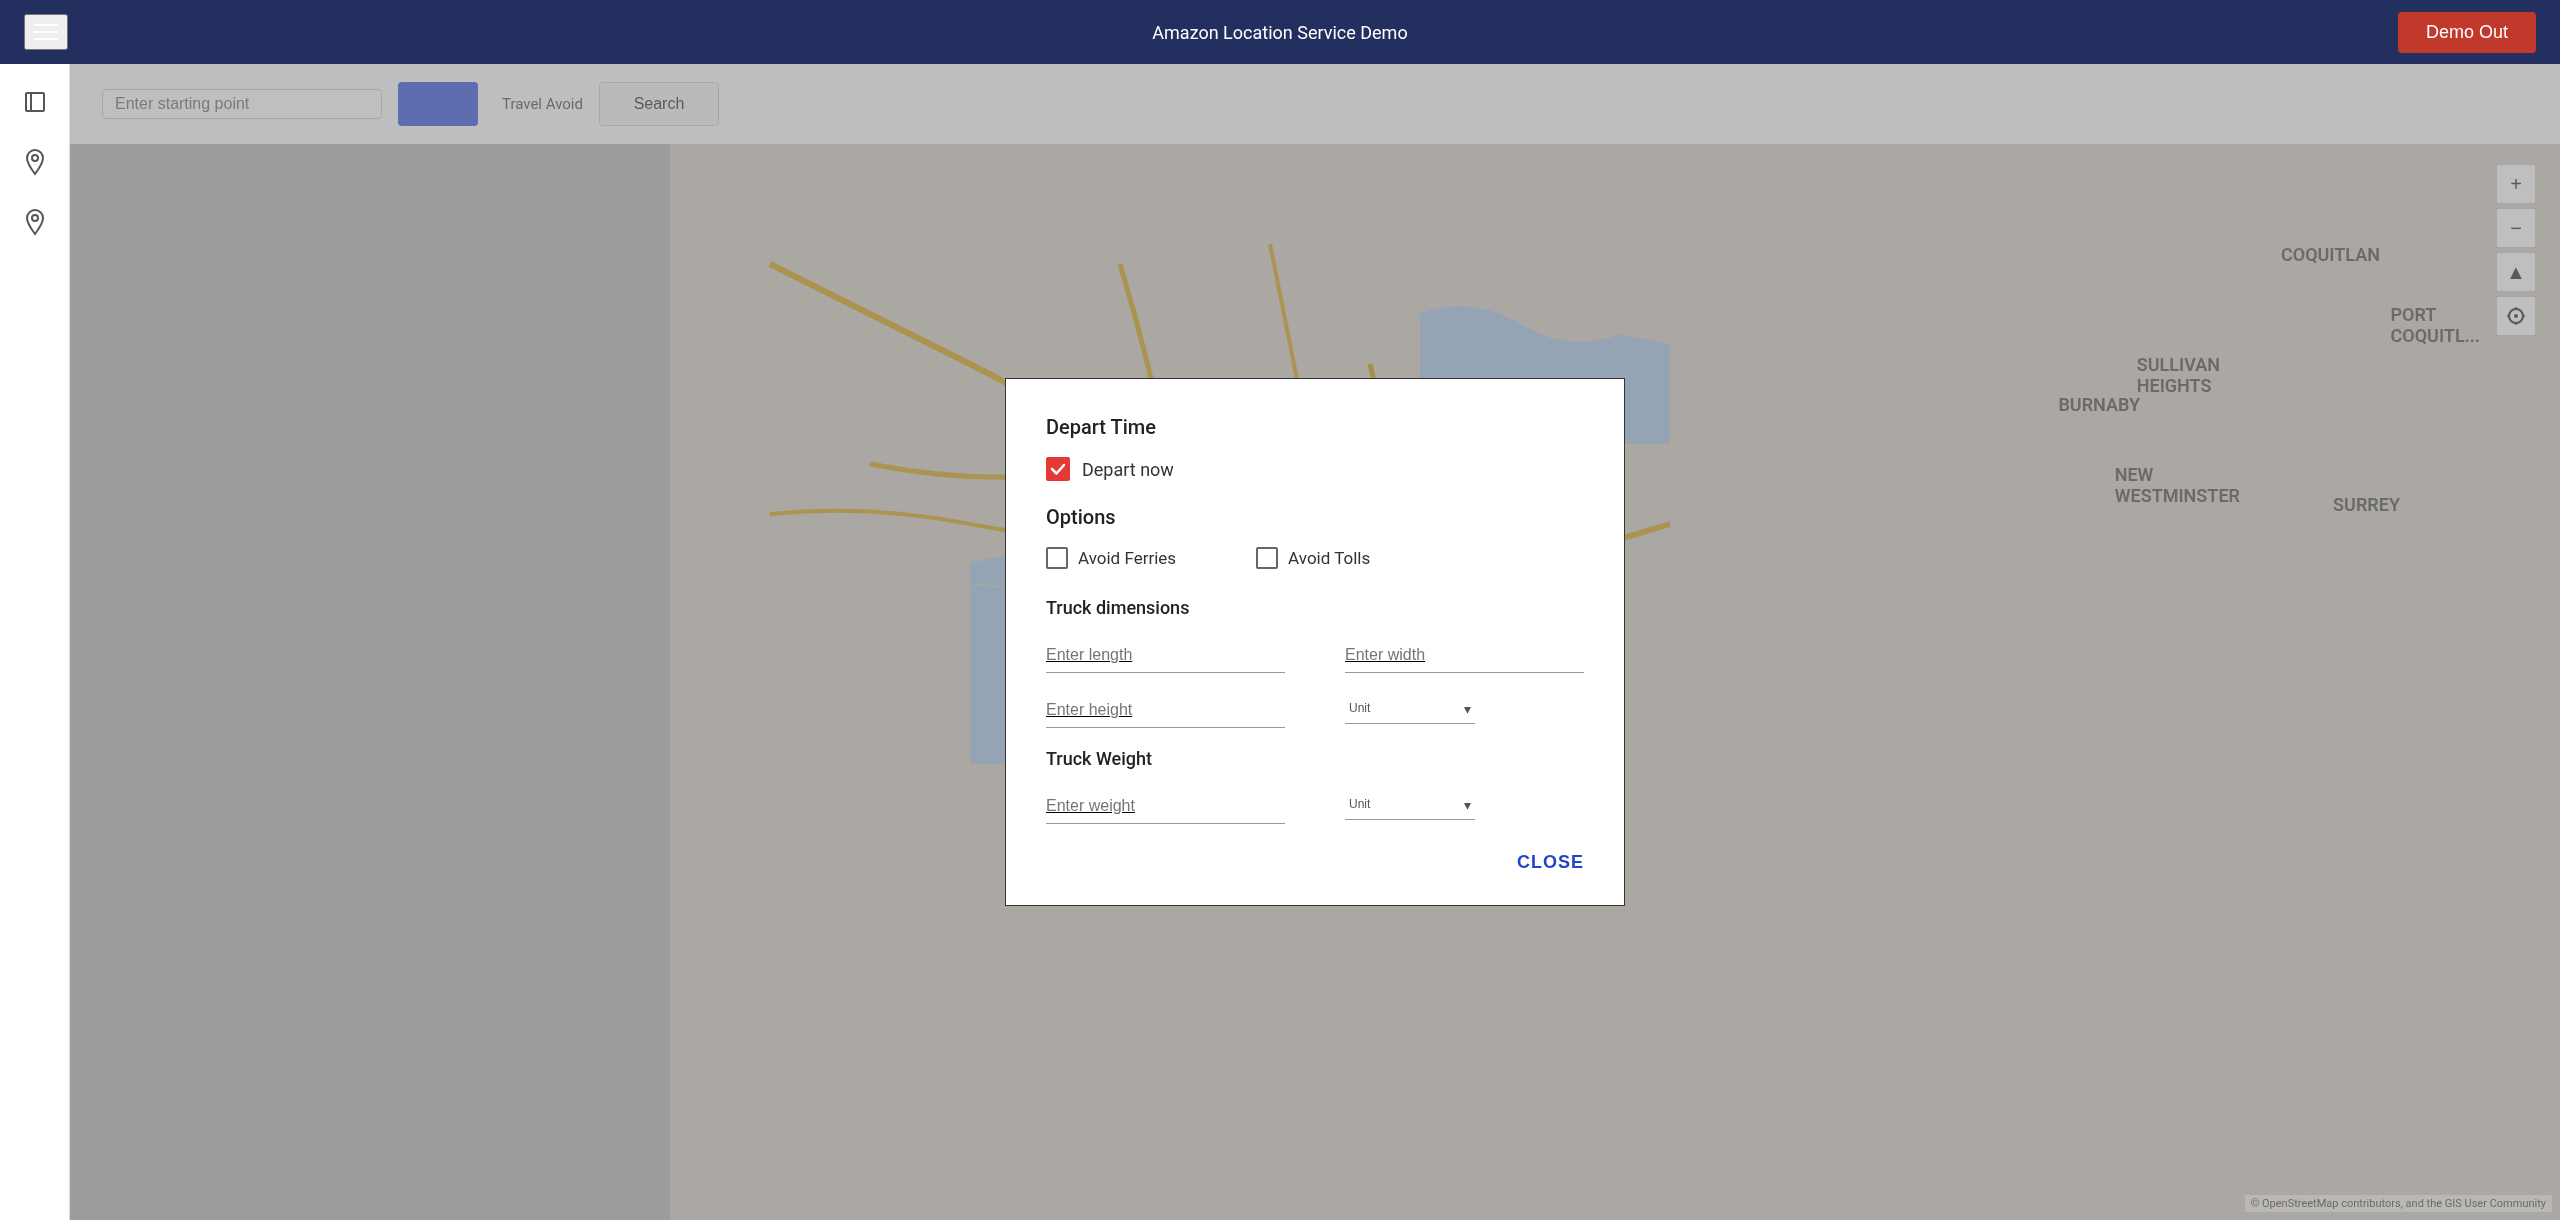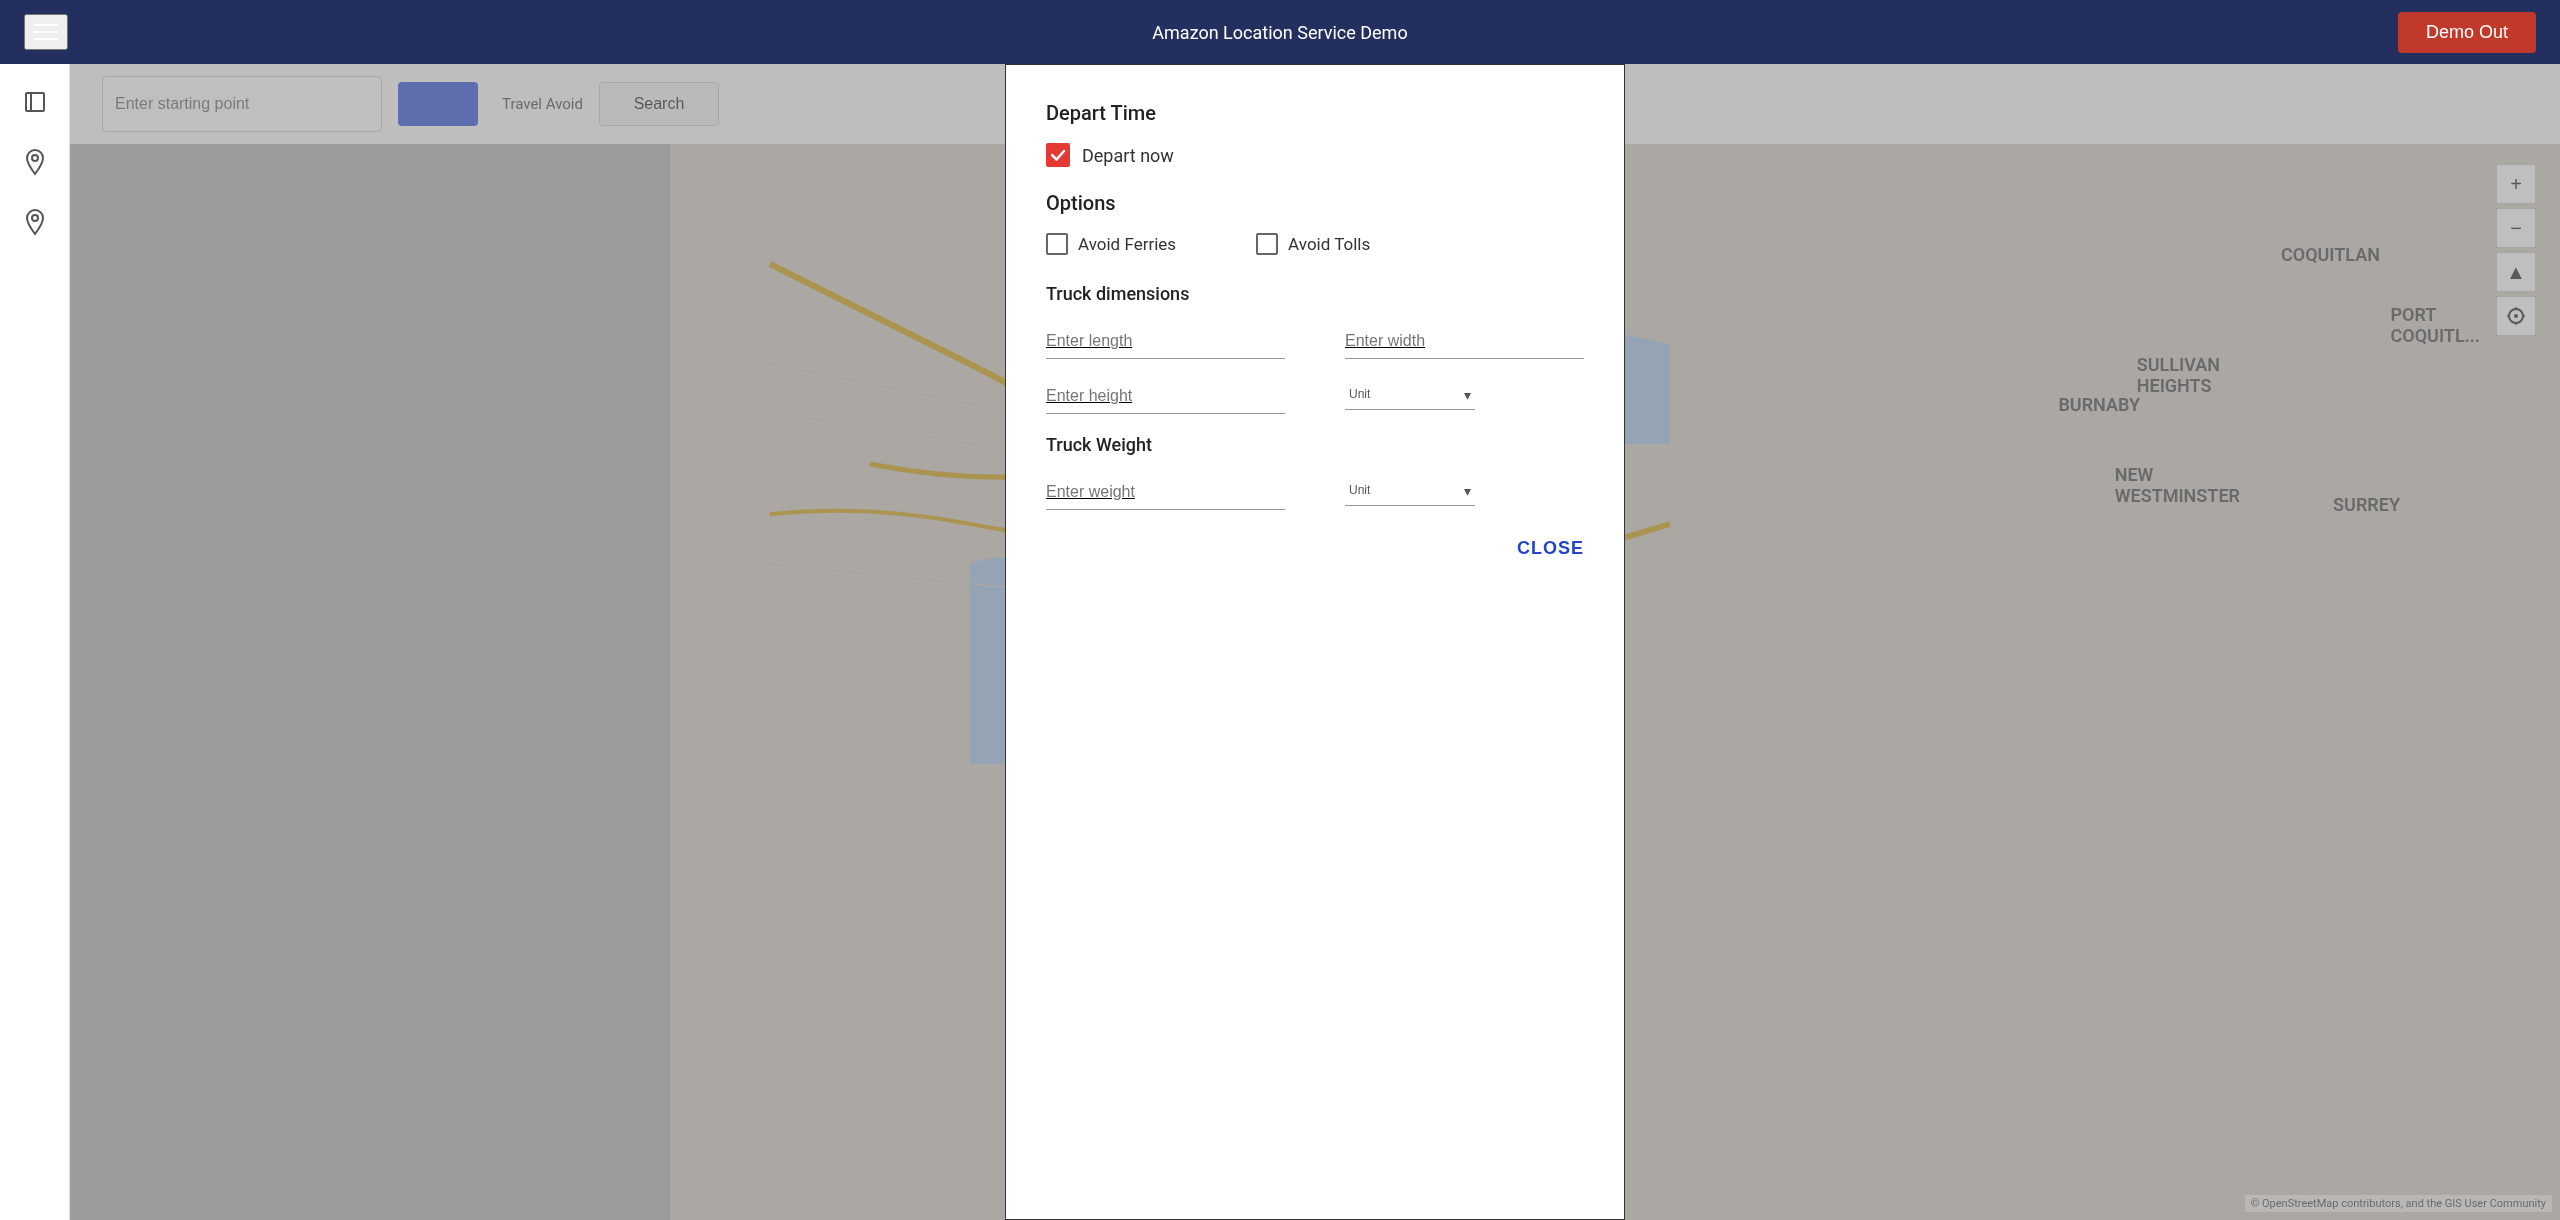--- a/index.html
+++ b/index.html
@@ -93,21 +93,21 @@
       height: 80px;
       background: rgba(255,255,255,0.95);
       display: flex;
       align-items: center;
       padding: 0 32px;
       gap: 16px;
       z-index: 5;
     }
     .search-input-field {
       width: 280px;
-      height: 56px;
+      height: 30px;
       border: 1px solid #ccc;
       border-radius: 4px;
       padding: 0 12px;
       font-size: 16px;
       color: #999;
     }
     .search-btn {
       width: 120px;
       height: 44px;
       background: #f5f5f5;
@@ -172,20 +172,21 @@
       padding: 2px 6px;
     }
 
     
     .modal-backdrop {
       position: absolute;
       top: 0; left: 0; right: 0; bottom: 0;
       background: rgba(128,128,128,0.5);
       z-index: 20;
       display: flex;
+      align-items: center;
       justify-content: center;
     }
 
     
     .modal {
       background: #fff;
       border: 1px solid #333;
       width: 620px;
       padding: 36px 40px 32px 40px;
       position: relative;

